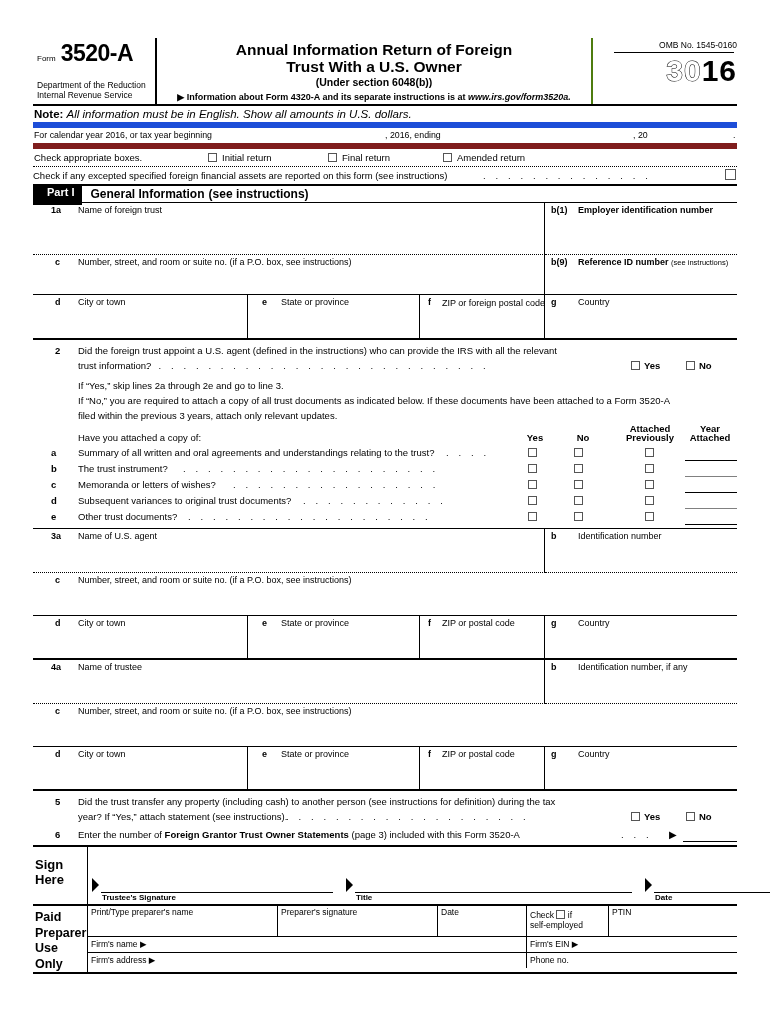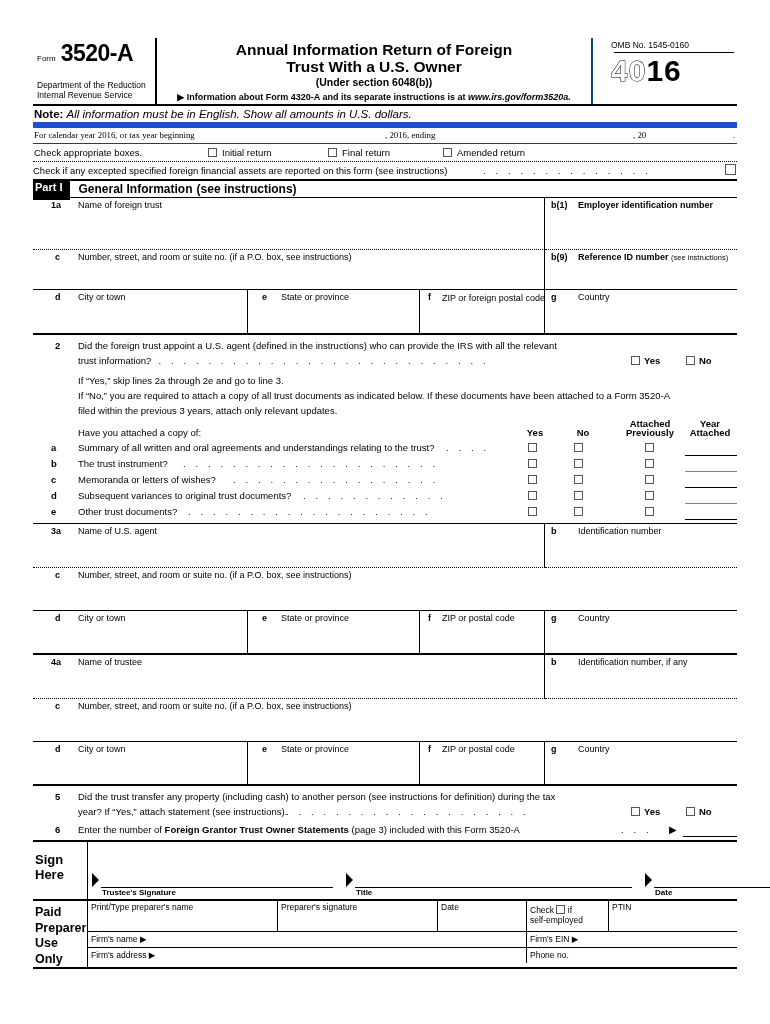--- a/index.html
+++ b/index.html
@@ -56,23 +56,23 @@
   .hdr-sub {
     font-size: 10.5px; font-weight: bold; margin-top: 1px;
   }
   .hdr-web {
     font-size: 9px; font-weight: bold; margin-top: 4px;
   }
   .hdr-web .url { font-style: italic; }
   .arrow-r { font-size: 9px; }
   .hdr-right {
     width: 146px;
-    border-left: 2px solid #0c4a6e;
+    border-left: 2px solid #4d7c0f;
     box-sizing: border-box;
-    text-align: left;
+    text-align: right;
     padding-top: 2px;
     padding-left: 18px;
   }
   .omb { font-size: 8.5px; }
   .omb-rule { border-bottom: 1px solid #000; margin: 2px 3px 0 3px; }
   .year {
     font-size: 30px; font-weight: bold; letter-spacing: 1px;
     line-height: 34px; margin-top: 1px;
   }
   .year .ghost {
@@ -86,22 +86,21 @@
     font-size: 11.5px; padding: 2px 0 2px 1px;
     border-bottom: 6px solid #1d4ed8;
   }
   .note .lbl { font-weight: bold; }
   .note .txt { font-style: italic; }
 
   
   .calrow {
     position: relative; height: 15px;
     font-size: 8.8px;
-    border-bottom: 1px solid #7f1d1d;
-    font-family: Liberation Serif, serif;
+    border-bottom: 6px solid #7f1d1d;
   }
   .calrow span { position: absolute; top: 2px; }
 
   
   .checkrow {
     position: relative; height: 17px;
     font-size: 9.5px;
     border-bottom: 1px dotted #000;
   }
   .checkrow .lbl { position: absolute; top: 3px; }
@@ -135,21 +134,21 @@
 
   
   .partbar {
     display: flex; align-items: center;
     border-bottom: 1.5px solid #000;
     height: 16px;
   }
   .part-tab {
     background: #000; color: #fff;
     font-size: 11px; font-weight: bold;
-    padding: 1px 7px 1px 2px;
+    padding: 1px 7px 1px 14px;
     margin-right: 9px;
     height: 21px; line-height: 14px;
     box-sizing: border-box;
   }
   .part-title { font-size: 12px; font-weight: bold; }
 
   
   .frow { display: flex; position: relative; }
   .cell {
     position: relative;
@@ -275,21 +274,21 @@
       <div class="hdr-sub">(Under section 6048(b))</div>
       <div class="hdr-web">
         <span class="arrow-r">▶</span>
         <span>Information about Form 4320-A and its separate instructions is at </span><span class="url">www.irs.gov/form3520a.</span>
       </div>
     </div>
 
     <div class="hdr-right">
       <div class="omb">OMB No. 1545-0160</div>
       <div class="omb-rule"></div>
-      <div class="year"><span class="ghost">40</span><span>16</span></div>
+      <div class="year"><span class="ghost">30</span><span>16</span></div>
     </div>
   </div>
 
   <div class="note">
     <span class="lbl">Note:</span>
     <span class="txt">All information must be in English. Show all amounts in U.S. dollars.</span>
   </div>
 
   <div class="calrow">
     <span style="left:1px;">For calendar year 2016, or tax year beginning</span>

